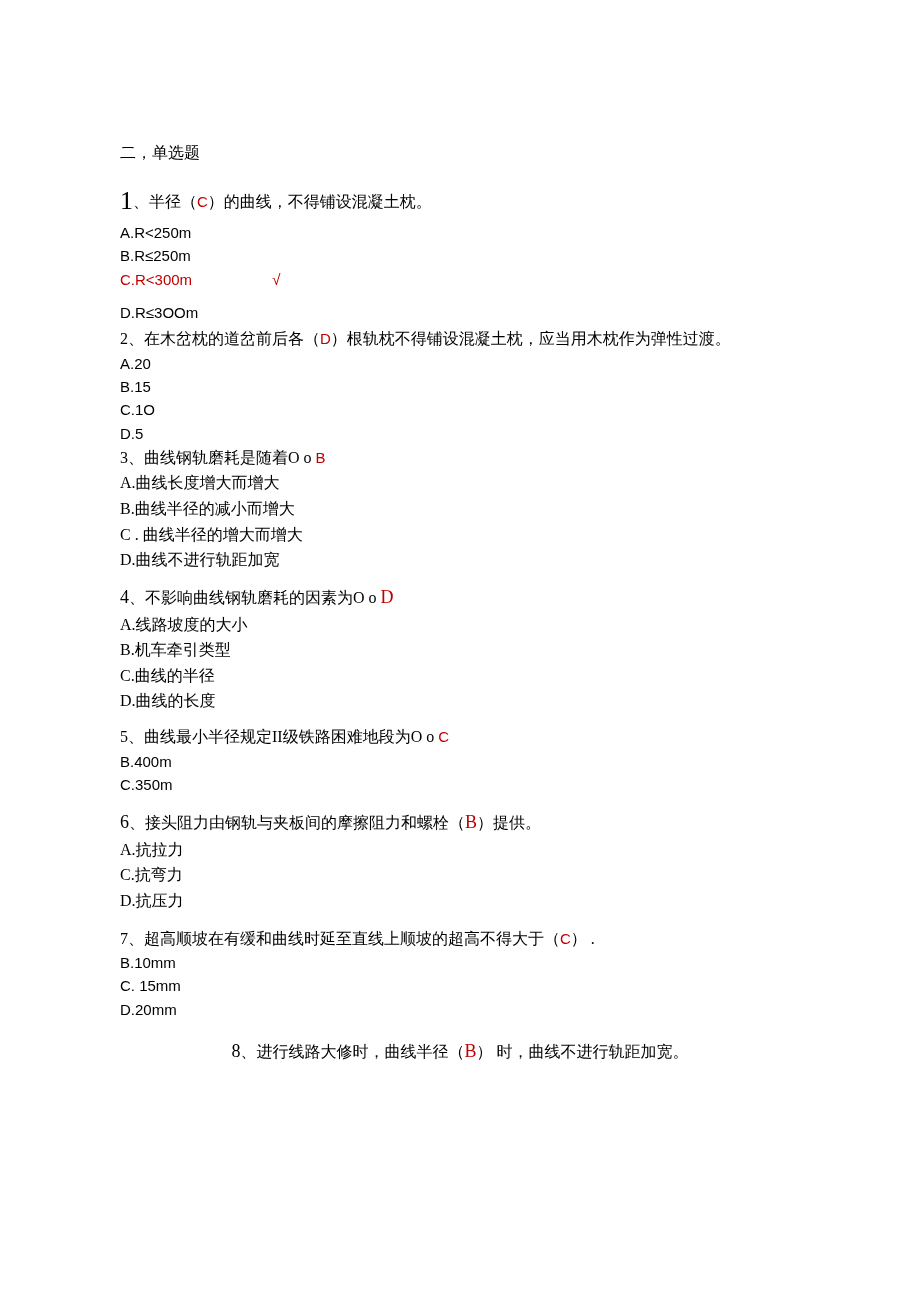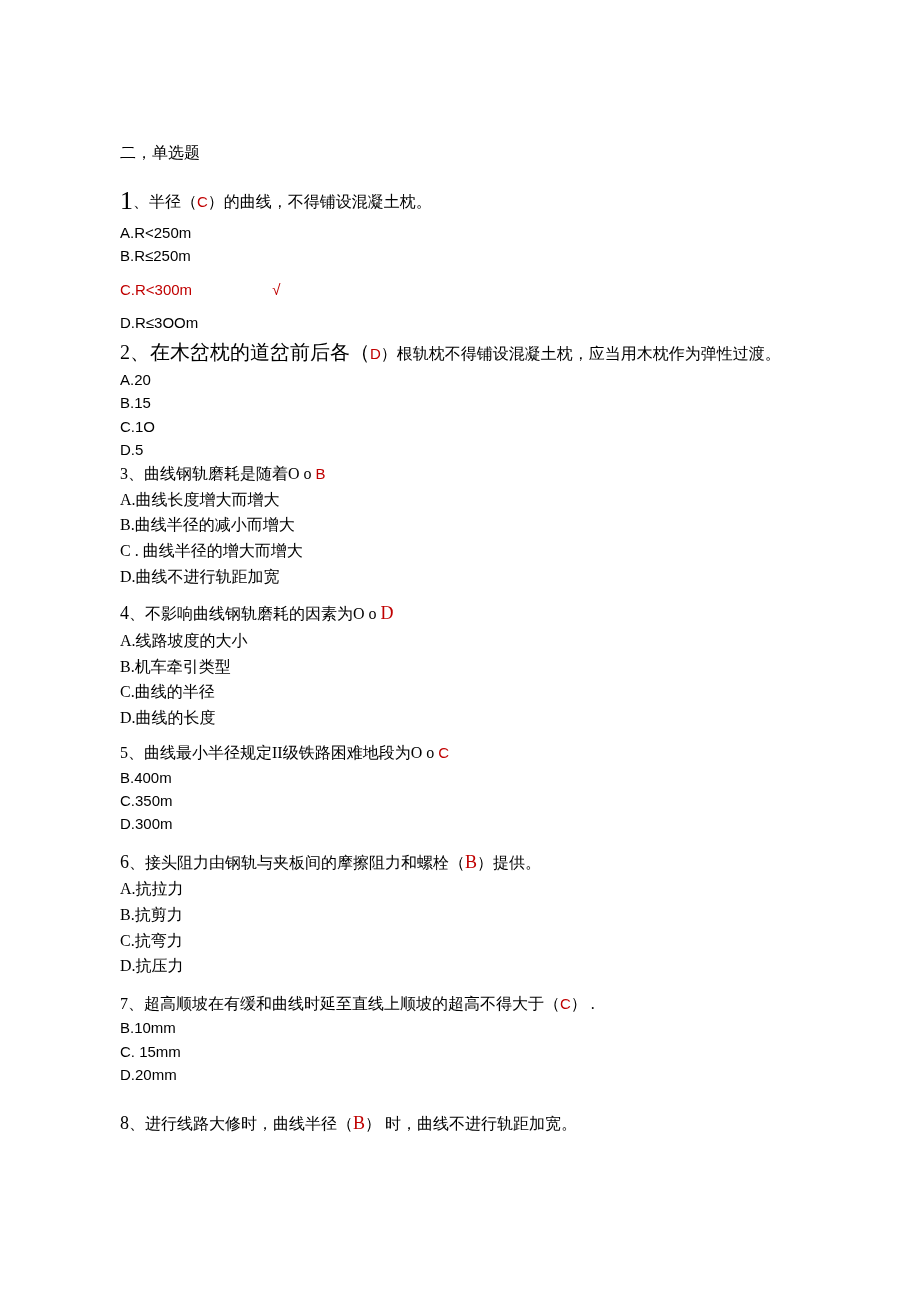--- a/index.html
+++ b/index.html
@@ -69,27 +69,27 @@
 
 <div class="page">
 
   <div class="section-header">二，单选题</div>
 
   <div class="q-stem">
     <span class="big-num">1</span><span>、半径（</span><span class="answer-red-latin">C</span><span>）的曲线，不得铺设混凝土枕。</span>
   </div>
   <div class="choice">A.R&lt;250m</div>
   <div class="choice">B.R≤250m</div>
-  <div class="choice block" style="margin-top:10px;">
+  <div class="choice block" style="">
     <span class="answer-red-latin">C.R&lt;300m</span><span class="check">√</span>
   </div>
   <div class="choice" style="margin-top:10px;">D.R≤3OOm</div>
 
   <div class="q-stem" style="margin-top:2px;">
-    <span class="latin" style="font-family:'SimSun',serif;font-size:20px;">2、在木岔枕的道岔前后各（</span><span class="answer-red-latin">D</span><span>）根轨枕不得铺设混凝土枕，应当用木枕作为弹性过渡。</span>
+    <span class="latin" style="font-family:'SimSun',serif;font-size:16px;">2、在木岔枕的道岔前后各（</span><span class="answer-red-latin">D</span><span>）根轨枕不得铺设混凝土枕，应当用木枕作为弹性过渡。</span>
   </div>
   <div class="choice">A.20</div>
   <div class="choice">B.15</div>
   <div class="choice">C.1O</div>
   <div class="choice">D.5</div>
 
   <div>
     <span>3、曲线钢轨磨耗是随着O o </span><span class="answer-red-latin">B</span>
   </div>
   <div class="choice-cn">A.曲线长度增大而增大</div>
@@ -103,34 +103,32 @@
   <div class="choice-cn">A.线路坡度的大小</div>
   <div class="choice-cn">B.机车牵引类型</div>
   <div class="choice-cn">C.曲线的半径</div>
   <div class="choice-cn">D.曲线的长度</div>
 
   <div class="q-stem">
     <span>5、曲线最小半径规定II级铁路困难地段为O o </span><span class="answer-red-latin">C</span>
   </div>
   <div class="choice">B.400m</div>
   <div class="choice">C.350m</div>
-  <div class="choice">D.300m</div>
 
   <div class="q-stem" style="margin-top:12px;">
     <span class="serif-num">6</span><span>、接头阻力由钢轨与夹板间的摩擦阻力和螺栓（</span><span class="answer-red-serif">B</span><span>）提供。</span>
   </div>
   <div class="choice-cn">A.抗拉力</div>
-  <div class="choice-cn">B.抗剪力</div>
   <div class="choice-cn">C.抗弯力</div>
   <div class="choice-cn">D.抗压力</div>
 
   <div class="q-stem" style="margin-top:12px;">
     <span>7、超高顺坡在有缓和曲线时延至直线上顺坡的超高不得大于（</span><span class="answer-red-latin">C</span><span>） .</span>
   </div>
   <div class="choice">B.10mm</div>
   <div class="choice">C. 15mm</div>
   <div class="choice">D.20mm</div>
 
-  <div class="q-stem" style="margin-top:23px;">
+  <div class="q-stem" style="margin-top:16px;text-align:center;">
     <span class="serif-num">8</span><span>、进行线路大修时，曲线半径（</span><span class="answer-red-serif">B</span><span>） 时，曲线不进行轨距加宽。</span>
   </div>
 
 </div>
 
 </body></html>

